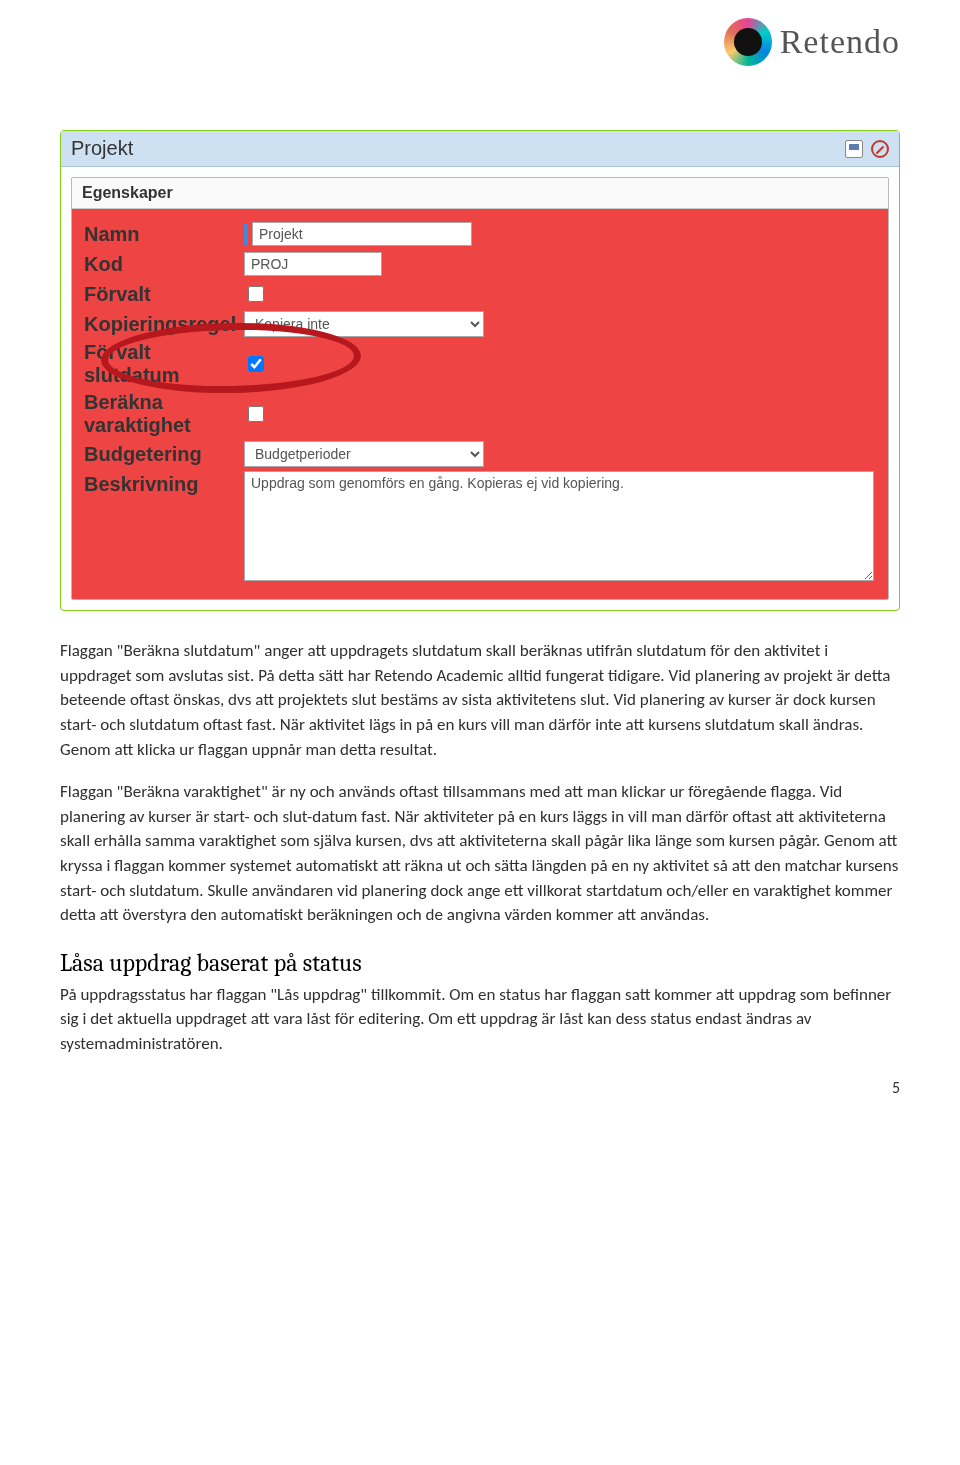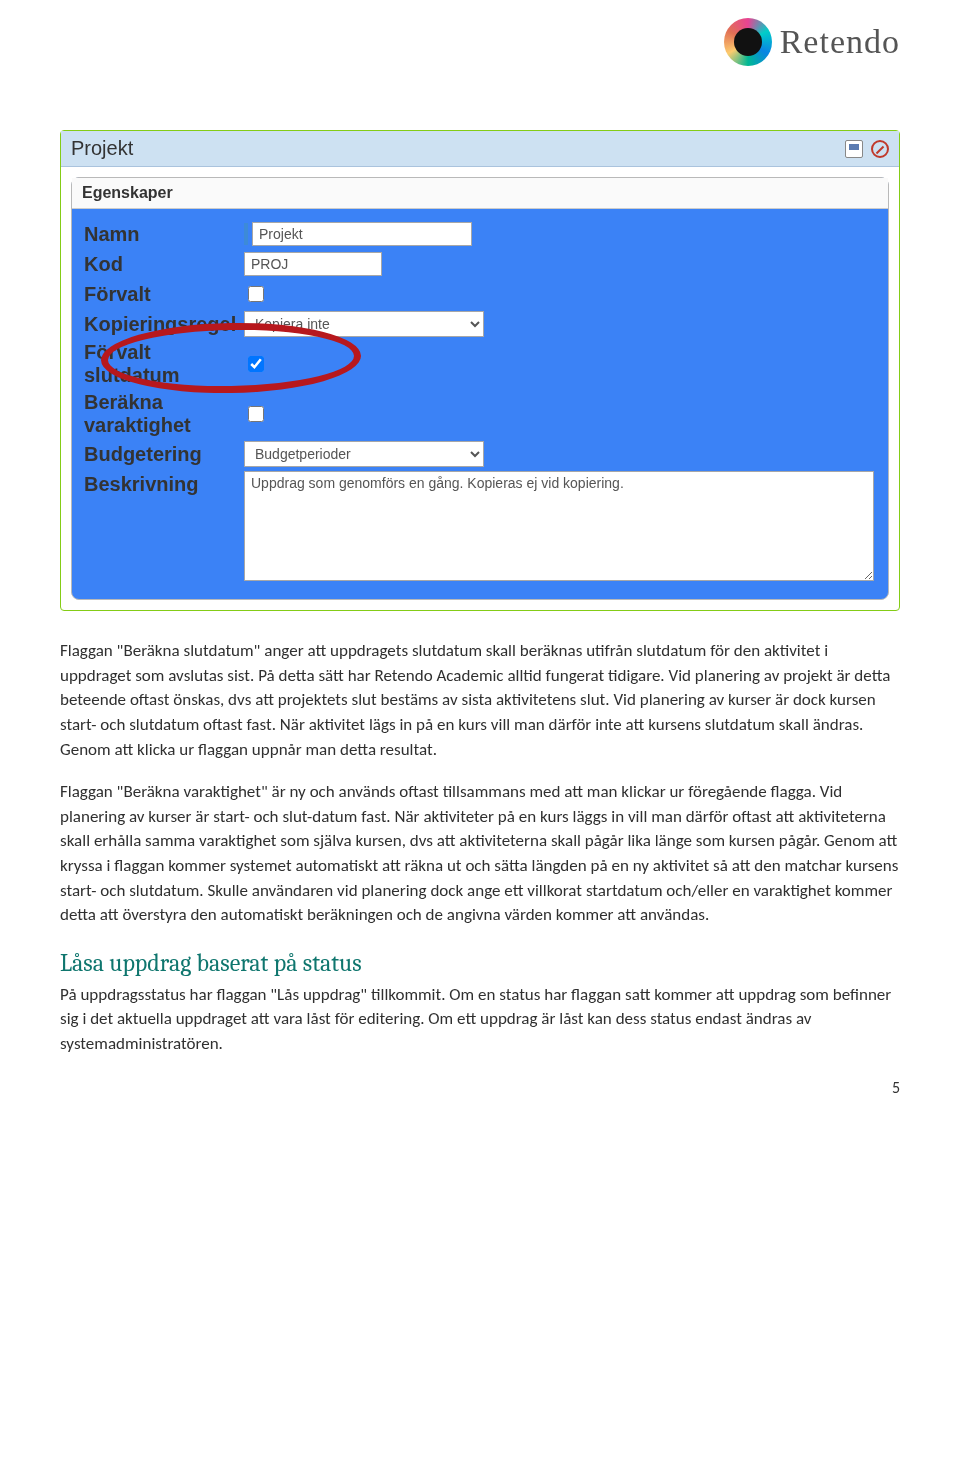--- a/index.html
+++ b/index.html
@@ -86,22 +86,22 @@
   .icon-cancel::after {
     content: "";
     position: absolute;
     top: 7px; left: 2px; right: 2px; height: 2px;
     background: #c0392b;
     transform: rotate(-45deg);
   }
   .panel {
     border: 1px solid #b9b9b9;
     margin: 10px;
-    border-radius: 8px;
-    background: #3b82f6;
+    border-radius: 2px;
+    background: #ef4444;
   }
   .panel-header {
     padding: 6px 10px;
     border-bottom: 1px solid #ccc;
     font-weight: bold;
     font-size: 16px;
     color: #333;
     background: #fafafa;
     font-family: Arial, sans-serif;
   }
@@ -164,21 +164,21 @@
     transform: rotate(-1deg);
   }
   .body-text {
     margin-top: 28px;
     font-size: 17px;
     line-height: 1.45;
     color: #303030;
   }
   .body-text p { margin: 0 0 18px 0; }
   h2.section {
-    color: #0f766e;
+    color: #000000;
     font-family: Cambria, Georgia, serif;
     font-size: 24px;
     font-weight: normal;
     margin: 10px 0 2px 0;
   }
   .page-num {
     position: absolute;
     bottom: 18px;
     right: 60px;
     font-size: 16px;

